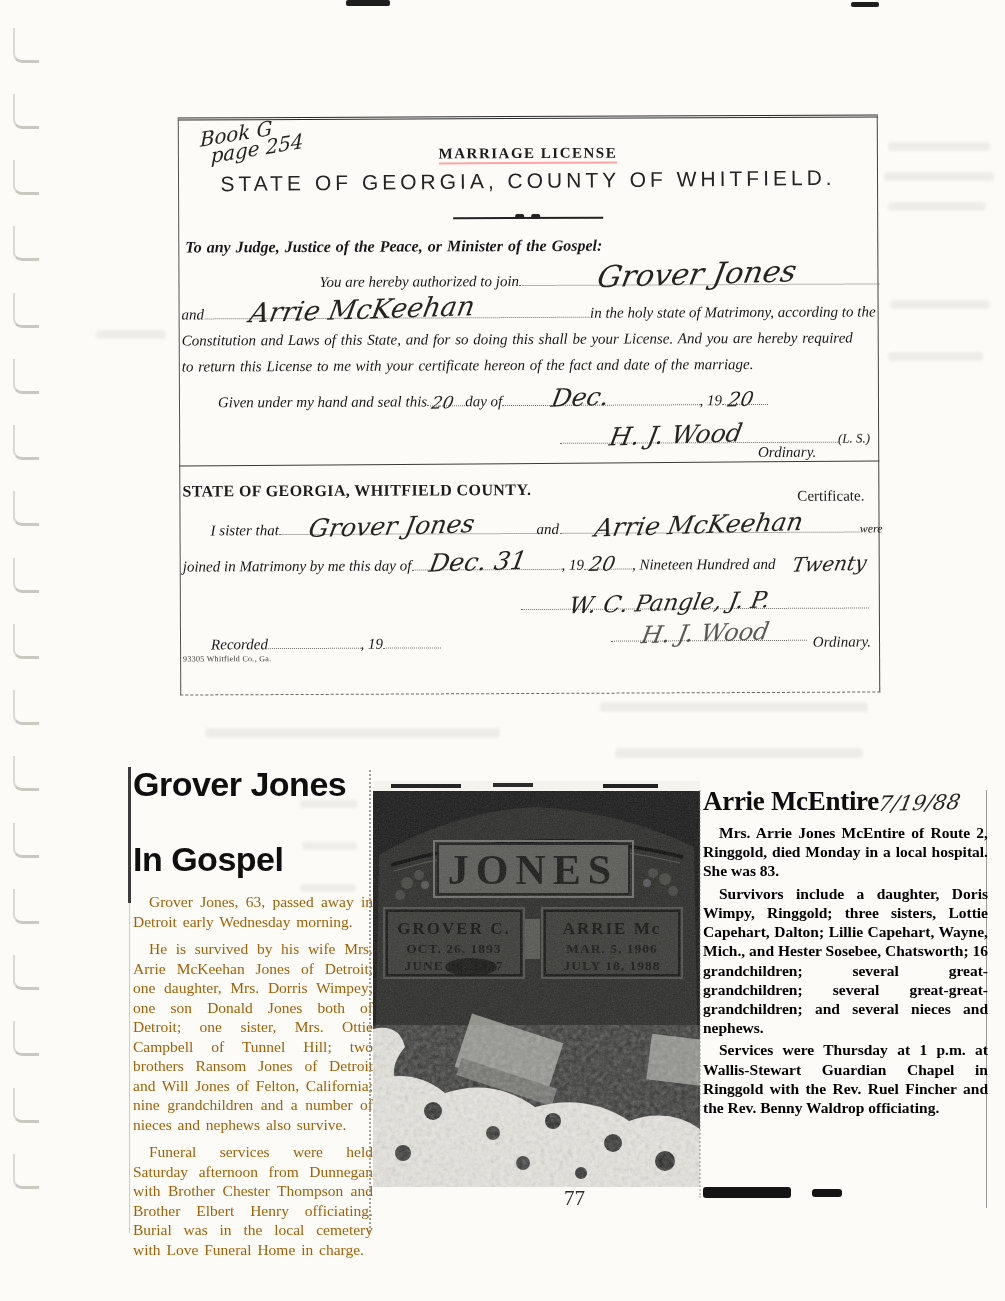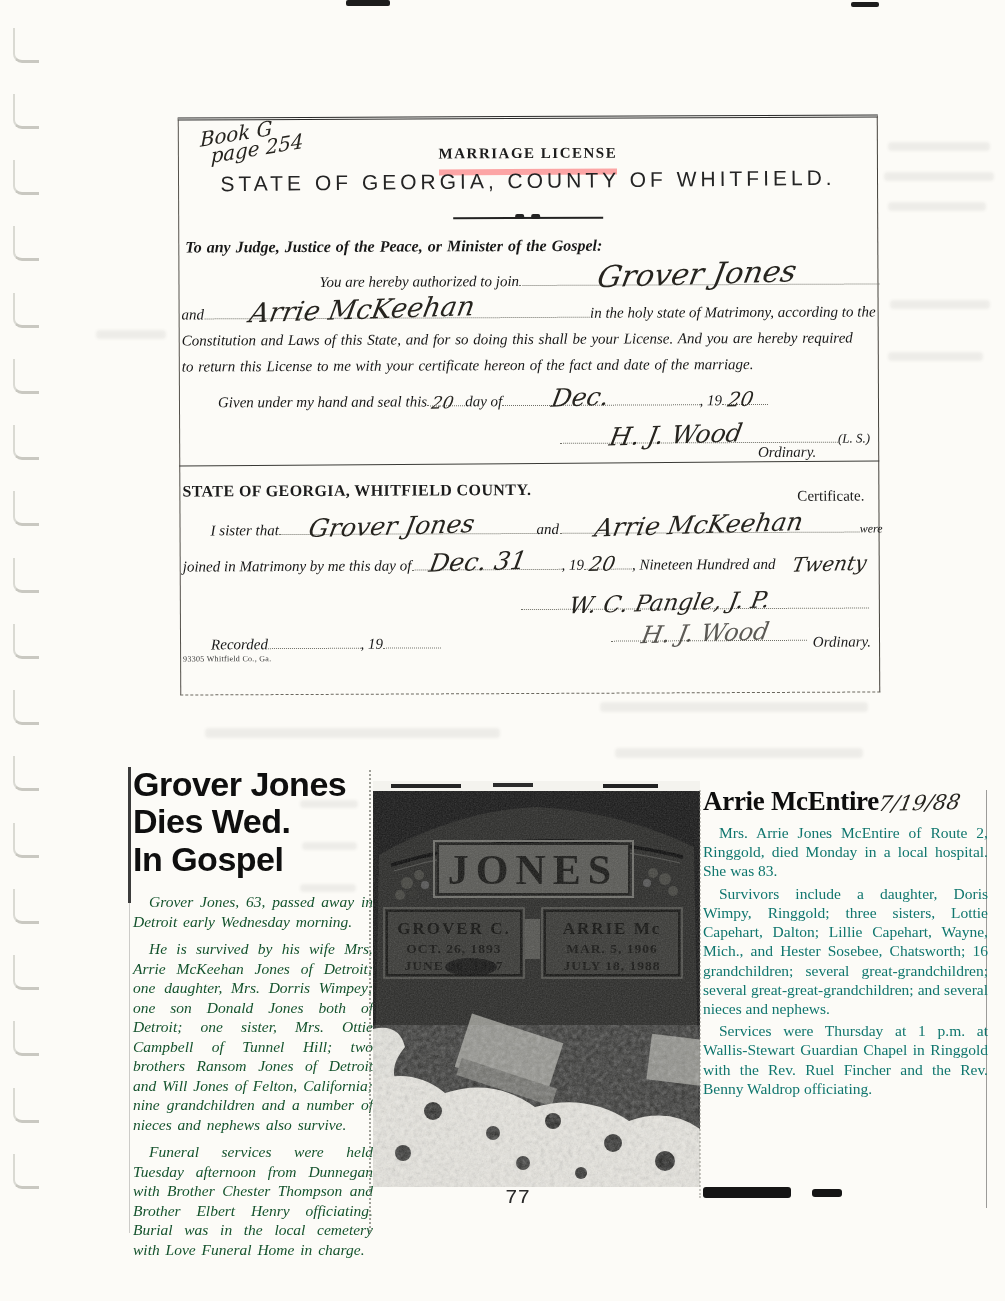--- a/index.html
+++ b/index.html
@@ -20,48 +20,48 @@
   .lic-abs{position:absolute;}
   .form-it{font-style:italic;font-size:15px;word-spacing:1px;color:#181818;}
   .lrow{position:absolute;display:flex;align-items:baseline;font-style:italic;font-size:15px;color:#181818;}
   .blank{flex:1 1 auto;border-bottom:1px dotted #6e6e66;position:relative;height:1.05em;min-width:30px;}
   .blank.fixed{flex:0 0 auto;}
   .hw{font-family:"DejaVu Serif",serif;font-style:italic;white-space:nowrap;color:#26241f;
       transform:skewX(-12deg) rotate(-1.5deg);display:inline-block;}
   .blank .hw{position:absolute;bottom:-7px;left:12%;}
   .hw-xl{font-size:30px;} .hw-lg{font-size:25px;} .hw-md{font-size:20px;} .hw-sm{font-size:17px;}
   .lic-title{position:absolute;left:0;right:0;text-align:center;font-weight:bold;font-size:15px;letter-spacing:1.5px;}
-  .lic-title span{border-bottom:6px solid #fca5a5;padding-bottom:8px;}
+  .lic-title span{border-bottom:2px solid #fca5a5;padding-bottom:1px;}
   .lic-heading{position:absolute;left:0;right:0;text-align:center;font-family:"Liberation Sans",sans-serif;
                font-size:21px;letter-spacing:4px;color:#242424;transform:rotate(-0.35deg);}
   .divider{position:absolute;left:50%;transform:translateX(-50%);width:150px;border-bottom:2.5px solid #232323;}
   .divider i{position:absolute;top:-3px;left:62px;width:9px;height:5px;background:#232323;border-radius:2px;}
   .divider u{position:absolute;top:-3px;left:78px;width:9px;height:5px;background:#232323;border-radius:2px;}
   .booknote{position:absolute;left:22px;top:2px;transform:rotate(-9deg);line-height:.9;}
   .booknote .hw{transform:skewX(-10deg);}
   .sig-title{font-style:italic;font-size:15px;margin-left:36px;}
   .tinyprint{font-size:8px;font-style:normal;color:#333;letter-spacing:.3px;}
   .hrule{position:absolute;left:-1px;right:-1px;border-top:1.5px solid #3a3a36;transform:rotate(-0.15deg);}
   .bold-serif{font-weight:bold;font-size:16px;letter-spacing:.4px;}
 
   
   .clip-left{position:absolute;left:133px;top:766px;width:240px;}
   .headline-l{font-family:"Liberation Sans",sans-serif;font-weight:bold;font-size:34px;line-height:1.1;
               letter-spacing:-.5px;color:#0f0f0f;}
   .clip-left p, .clip-right p{margin:0;text-align:justify;text-indent:16px;}
-  .clip-left p{font-size:15.5px;line-height:1.26;color:#14532d;word-spacing:2px;margin-top:8px;font-style:italic;}
+  .clip-left p{font-size:15.5px;line-height:1.26;color:#a16207;word-spacing:2px;margin-top:8px;}
   .clip-right{position:absolute;left:703px;top:786px;width:285px;}
   .headline-r{display:flex;align-items:baseline;gap:0;}
   .headline-r b{font-size:27px;letter-spacing:-.3px;color:#0d0d0d;}
-  .clip-right p{font-weight:normal;font-size:15.5px;line-height:1.24;color:#0f766e;margin-top:3px;}
+  .clip-right p{font-weight:bold;font-size:15.5px;line-height:1.24;color:#000000;margin-top:3px;}
   .vline{position:absolute;background:#3c3c3c;}
   .dotline{position:absolute;border-left:2px dotted #8a8a82;opacity:.8;}
   .smudge{position:absolute;background:#151515;border-radius:3px;}
-  .pageno{position:absolute;left:505px;top:1186px;width:80px;text-align:left;
-          font-family:Liberation Mono, monospace;font-size:21px;color:#2a2a2a;}
+  .pageno{position:absolute;left:505px;top:1186px;width:80px;text-align:right;
+          font-family:Liberation Serif, serif;font-size:21px;color:#2a2a2a;}
   .photo{position:absolute;left:373px;top:781px;width:327px;height:406px;}
 </style>
 </head>
 <body>
 
 <div class="page">
 
   <i class="bmark" style="top:28px"></i>
   <i class="bmark" style="top:94px"></i>
   <i class="bmark" style="top:160px"></i>
@@ -212,26 +212,26 @@
 
     <div class="lic-abs tinyprint" style="left:2px;top:534px">93305 Whitfield Co., Ga.</div>
   </div>
 
   <div class="vline" style="left:128px;top:767px;width:3px;height:136px"></div>
   <div class="vline" style="left:129px;top:903px;width:1px;height:330px;opacity:.25"></div>
 
   <div class="clip-left">
     <div class="headline-l">
       <span>Grover Jones</span><br>
-      <span>Dies Wed.</span><br>
+      <br>
       <span>In Gospel</span>
     </div>
     <p style="margin-top:14px">Grover Jones, 63, passed away in Detroit early Wednesday morning.</p>
     <p>He is survived by his wife Mrs. Arrie McKeehan Jones of Detroit; one daughter, Mrs. Dorris Wimpey; one son Donald Jones both of Detroit; one sister, Mrs. Ottie Campbell of Tunnel Hill; two brothers Ransom Jones of Detroit and Will Jones of Felton, California; nine grandchildren and a number of nieces and nephews also survive.</p>
-    <p>Funeral services were held Tuesday afternoon from Dunnegan with Brother Chester Thompson and Brother Elbert Henry officiating. Burial was in the local cemetery with Love Funeral Home in charge.</p>
+    <p>Funeral services were held Saturday afternoon from Dunnegan with Brother Chester Thompson and Brother Elbert Henry officiating. Burial was in the local cemetery with Love Funeral Home in charge.</p>
   </div>
 
   <div class="dotline" style="left:369px;top:770px;height:462px"></div>
 
   <svg class="photo" viewBox="0 0 327 406" xmlns="http://www.w3.org/2000/svg">
     <defs>
       <filter id="grain" x="0" y="0" width="100%" height="100%">
         <feTurbulence type="fractalNoise" baseFrequency="0.75" numOctaves="2" stitchTiles="stitch"></feTurbulence>
         <feColorMatrix type="saturate" values="0"></feColorMatrix>
       </filter>

